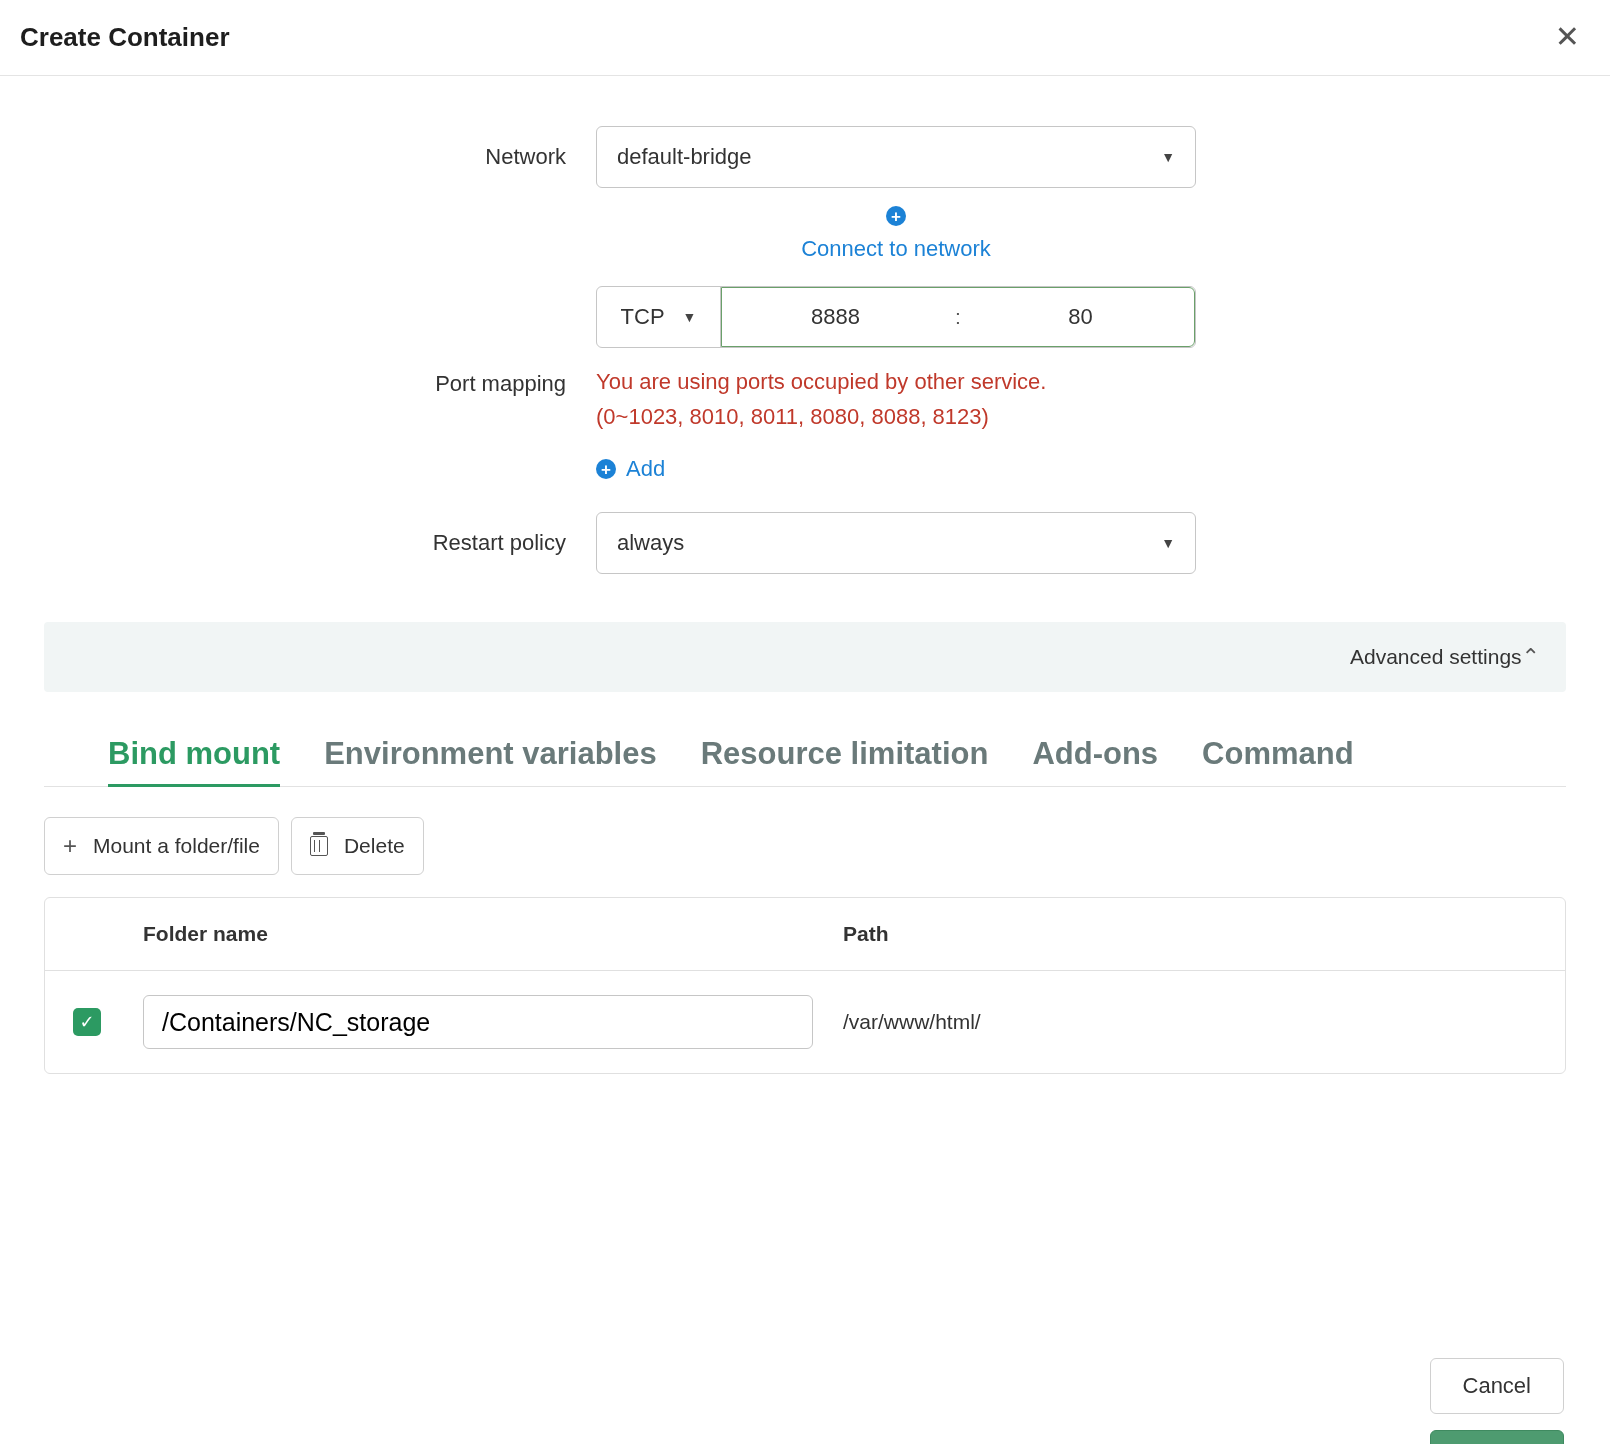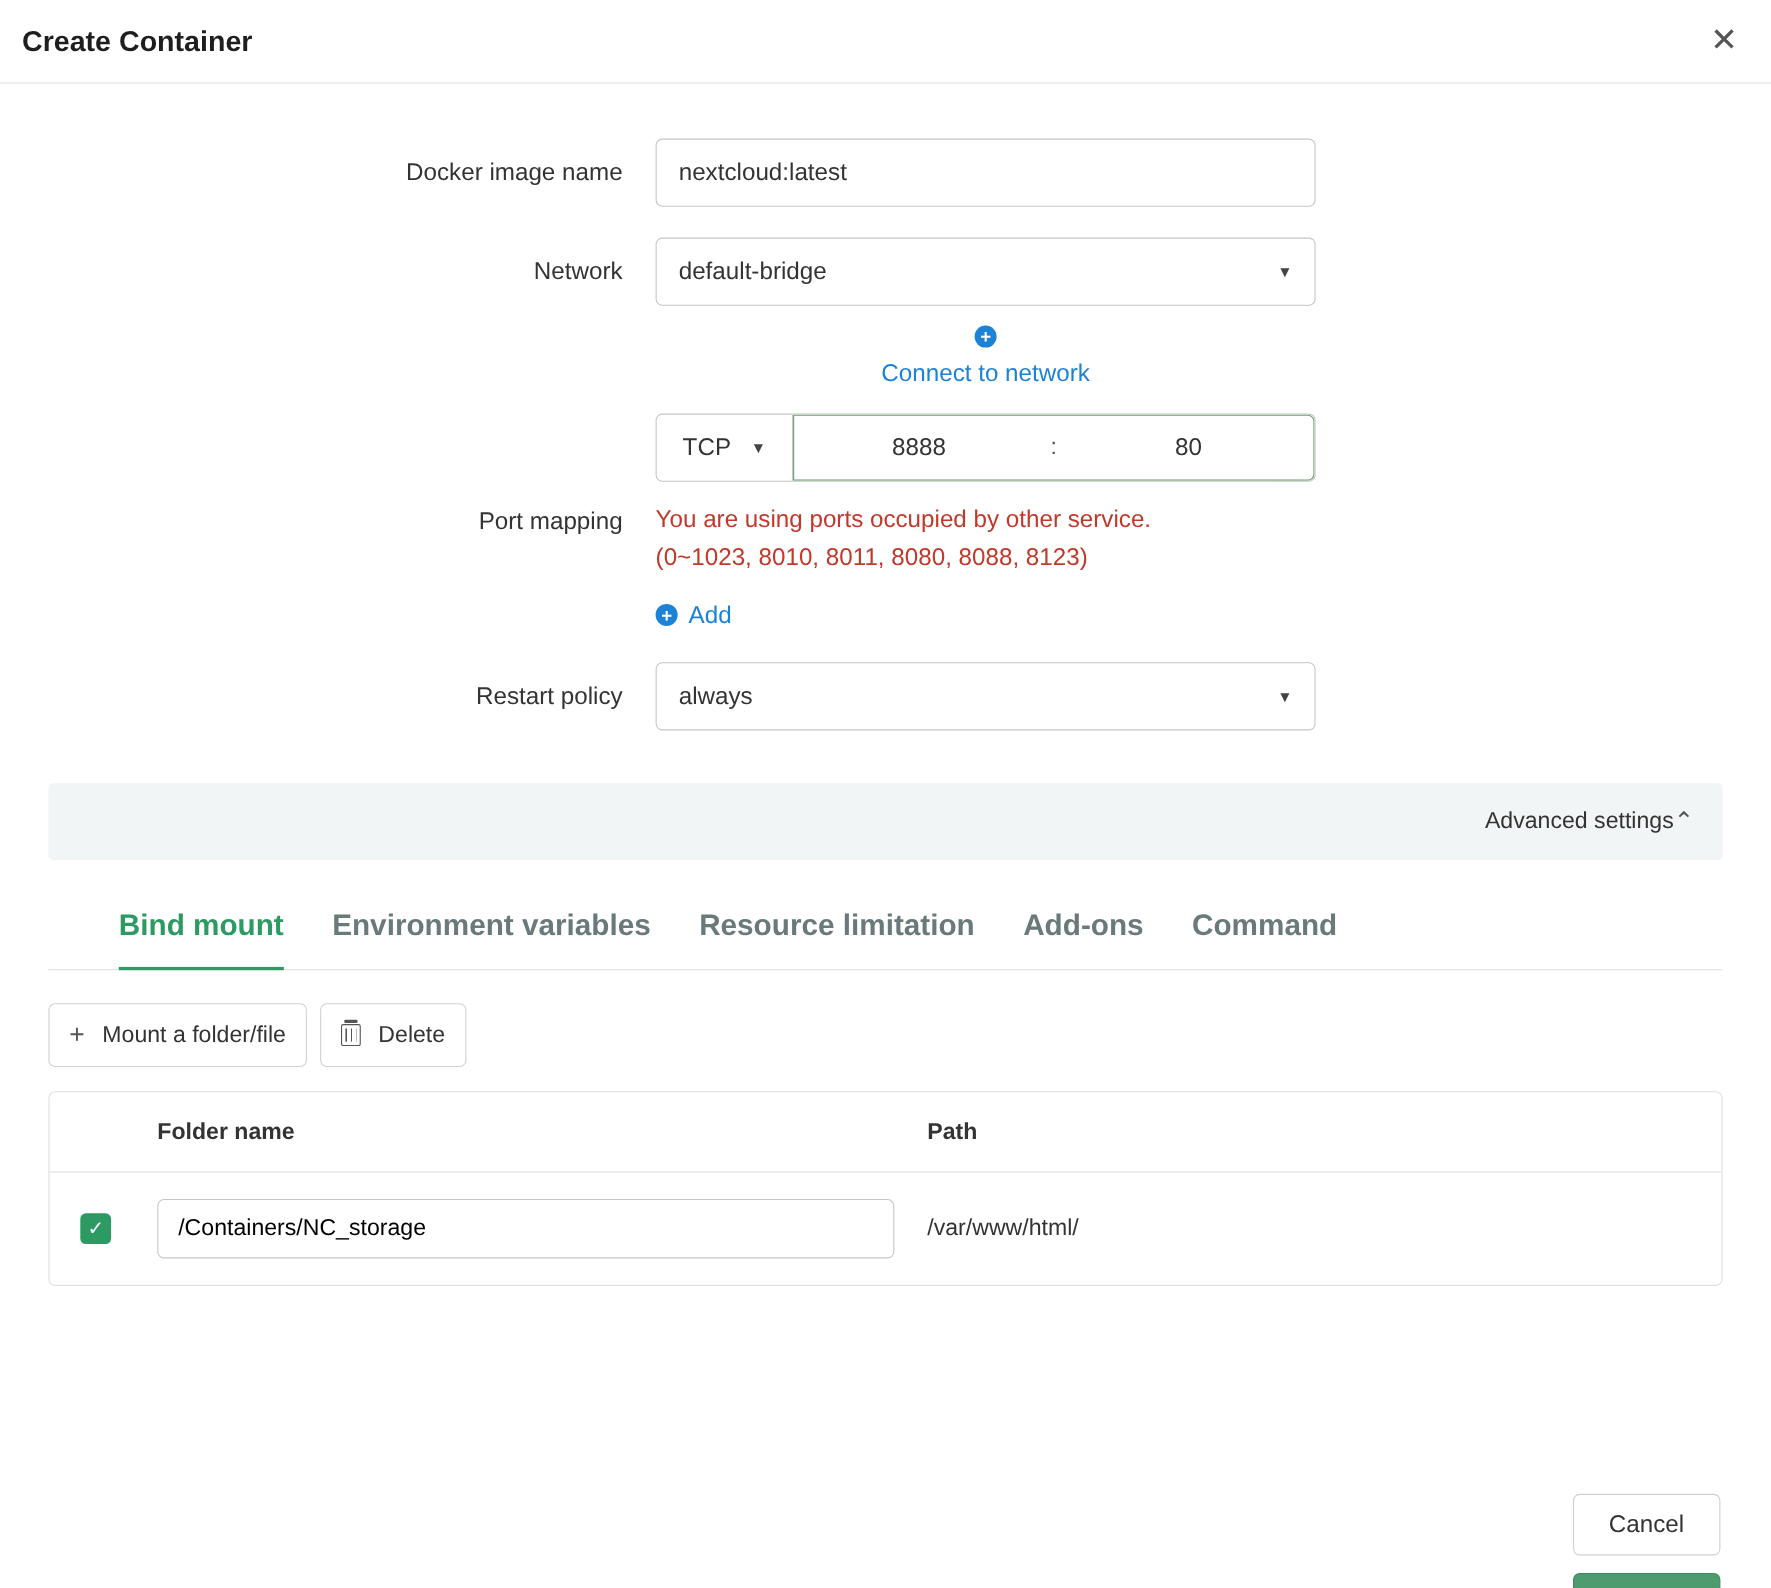--- a/index.html
+++ b/index.html
@@ -164,22 +164,22 @@
     }
 
     .tabs {
       display: flex;
       gap: 44px;
       padding: 44px 46px 0 64px;
       border-bottom: 1px solid #e2e2e2;
       margin: 0 44px;
     }
     .tab {
-      padding-bottom: 22px;
-      font-size: 27px;
+      padding-bottom: 12px;
+      font-size: 31px;
       color: #6a7a7a;
       font-weight: 600;
       cursor: pointer;
     }
     .tab.active {
       color: #2c9a62;
       border-bottom: 3px solid #2c9a62;
       margin-bottom: -1px;
     }
 
@@ -249,21 +249,21 @@
       font-size: 18px;
       cursor: pointer;
     }
 
     .folder-input {
       width: 670px;
       height: 54px;
       border: 1px solid #c6c6c6;
       border-radius: 6px;
       padding: 0 18px;
-      font-size: 21px;
+      font-size: 25px;
       background: #fff;
     }
 
     .footer-btns {
       position: absolute;
       right: 46px;
       top: 1358px;
       display: flex;
       gap: 16px;
       flex-direction: column;
@@ -301,26 +301,20 @@
 <body>
 
 <div class="header">
   <h1>Create Container</h1>
   <button class="close-btn">✕</button>
 </div>
 
 <div class="form-area">
 
 
-  <div class="row">
-    <div class="label">Docker image name</div>
-    <div class="ctrl">
-      <input class="text-input" value="nextcloud:latest" style="">
-    </div>
-  </div>
 
   <div class="row" style="margin-bottom:18px;">
     <div class="label">Network</div>
     <div class="ctrl">
       <div class="select-ctrl">
         <span>default-bridge</span>
         <span class="caret">▼</span>
       </div>
     </div>
   </div>

